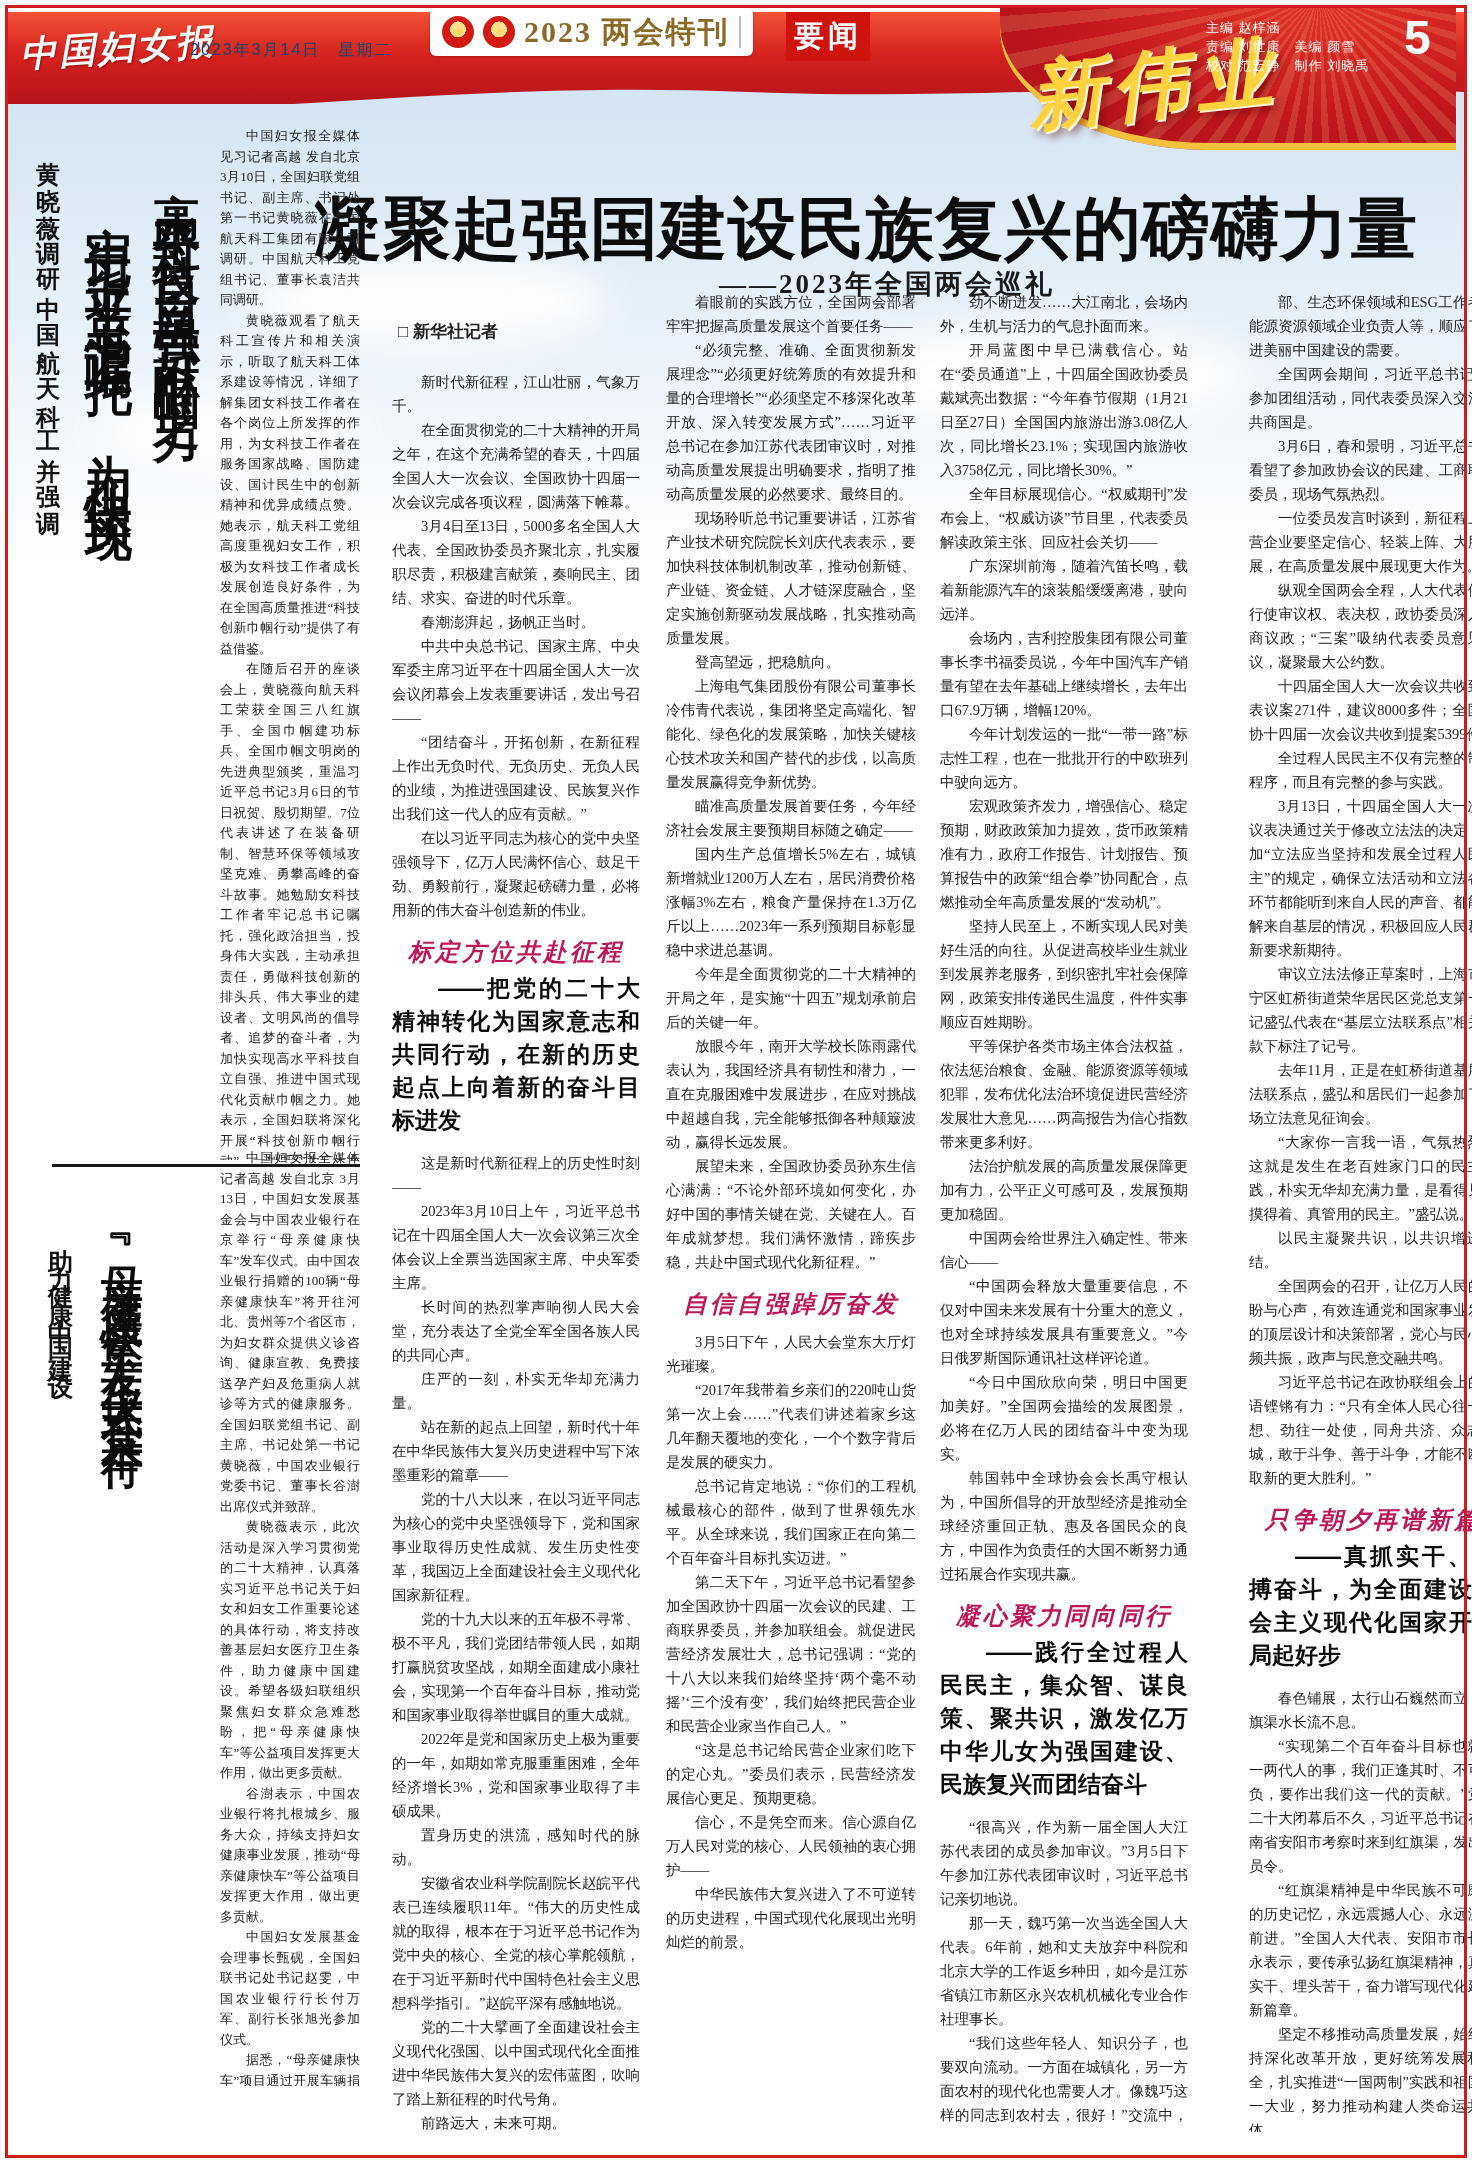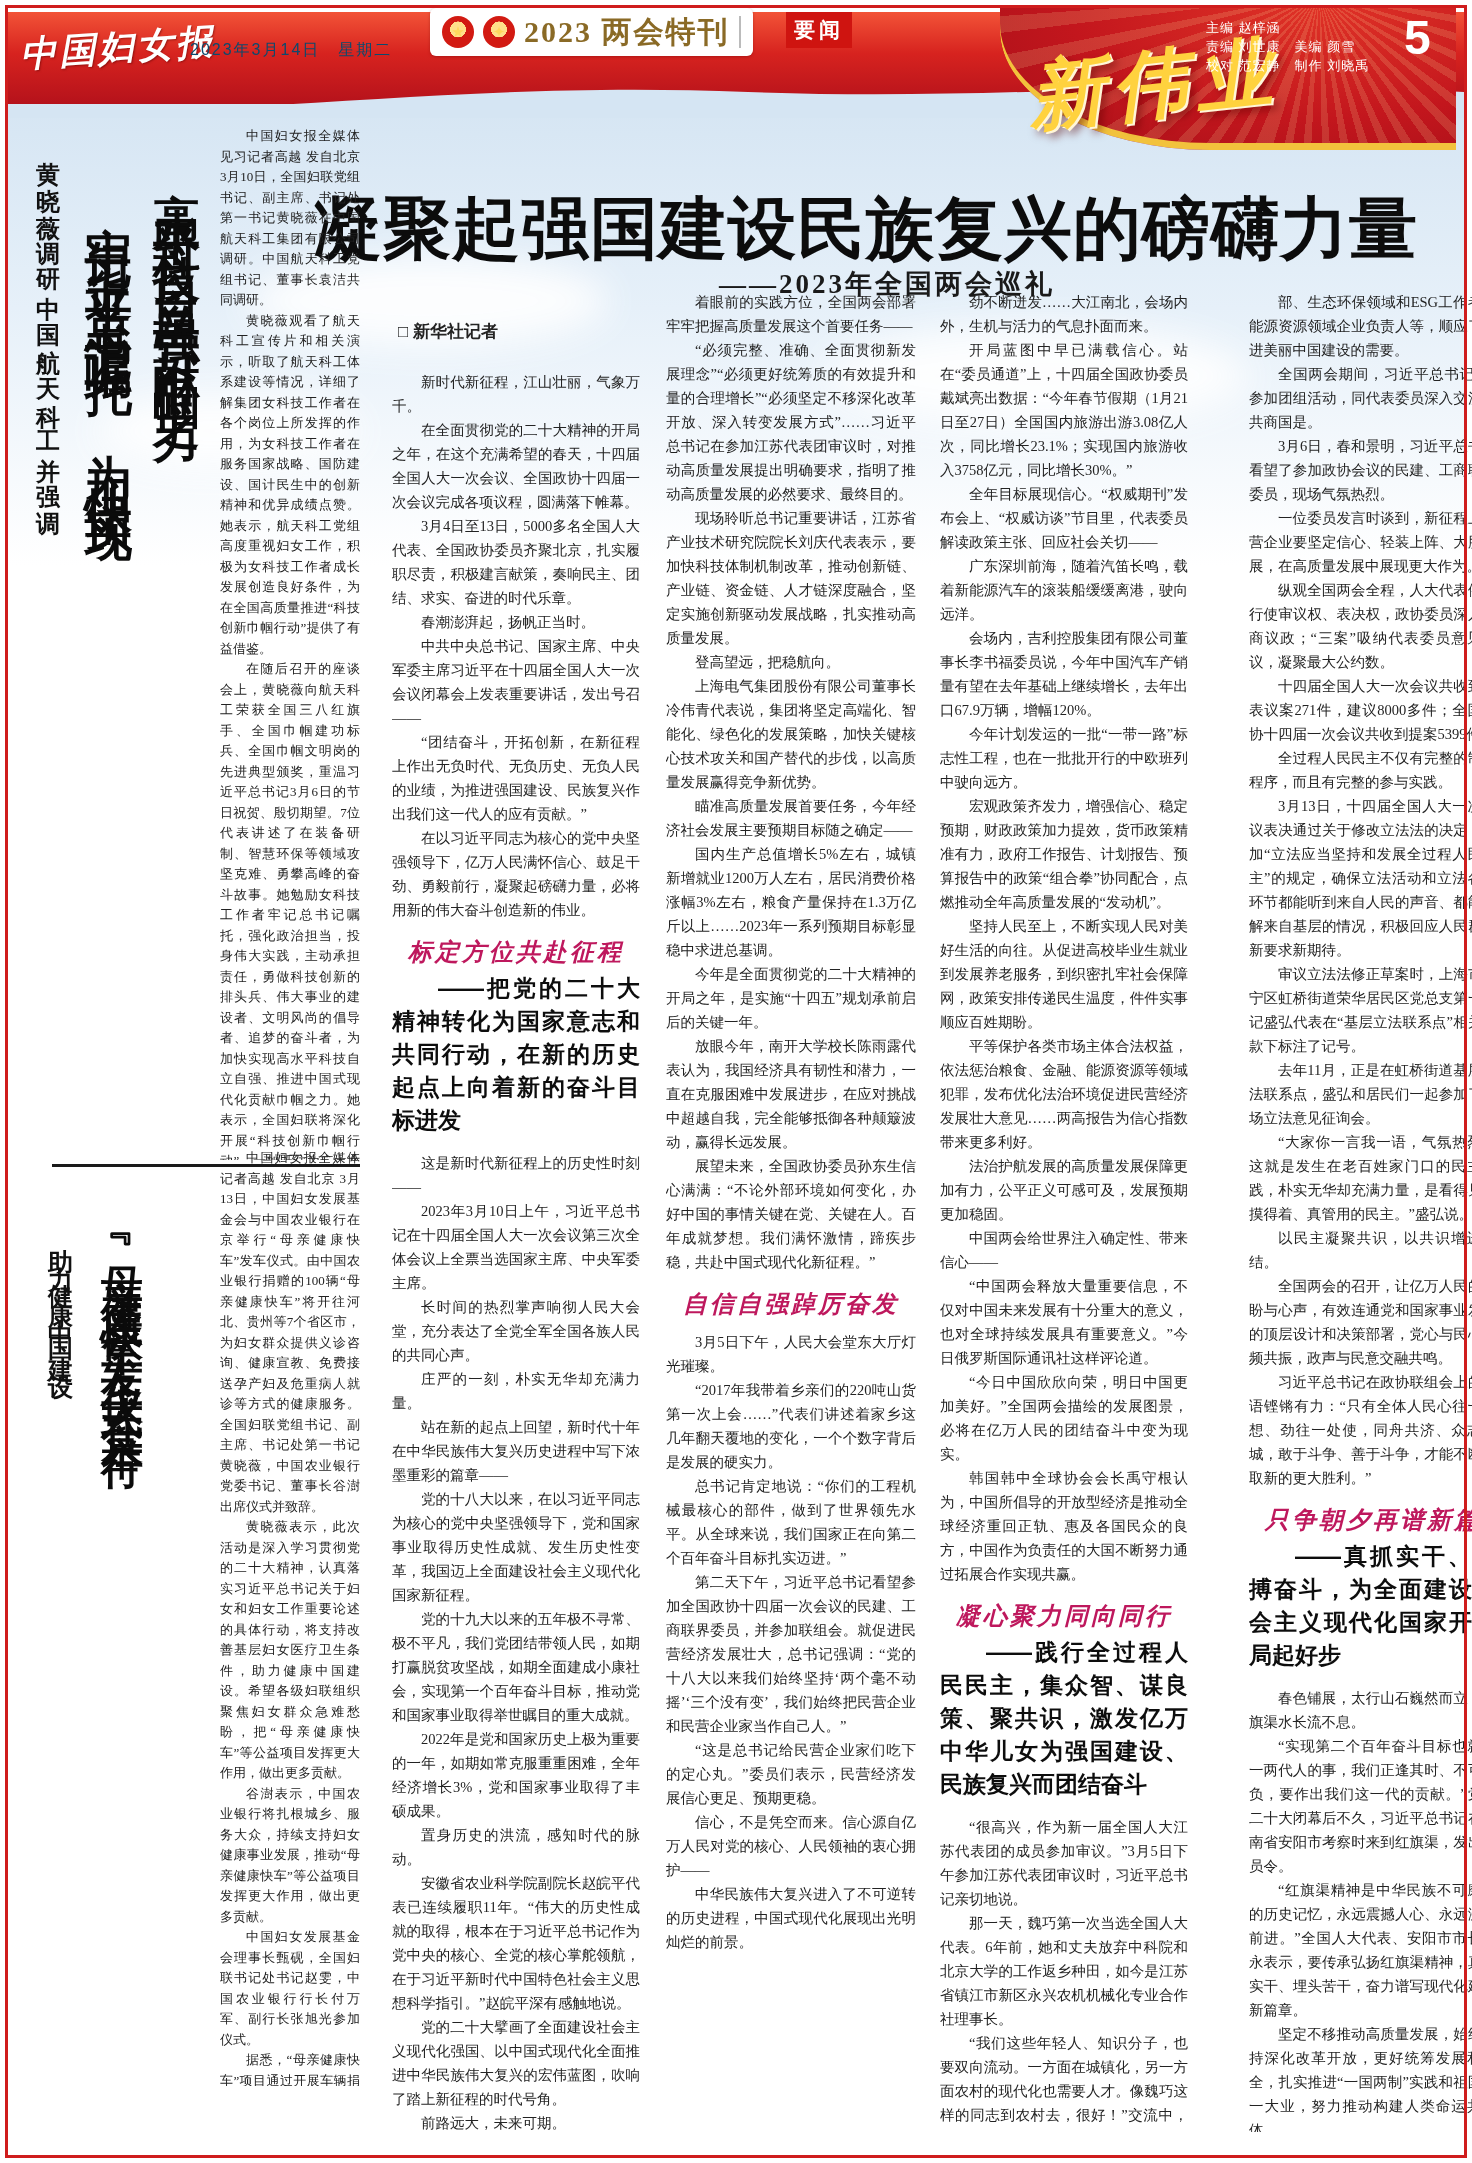--- a/index.html
+++ b/index.html
@@ -13,21 +13,21 @@
   .cloud{position:absolute;background:#ffffff;border-radius:50%;filter:blur(18px);opacity:.9;}
   
   #banner{left:8px;top:12px;width:1456px;height:92px;background:linear-gradient(180deg,#f25337 0%,#d7231f 45%,#b5121b 100%);}
   #banner-wave{left:8px;top:72px;width:1456px;height:46px;z-index:3;}
   #logo{left:20px;top:24px;font-size:36px;color:#fff;font-style:italic;font-weight:700;letter-spacing:3px;transform:rotate(-4deg);z-index:4;text-shadow:1px 1px 2px rgba(90,0,0,.5);}
   #date-line{left:190px;top:40px;font-size:16px;color:#0c4a6e;font-family:"Liberation Sans",sans-serif;letter-spacing:2px;z-index:4;}
   #center-panel{left:430px;top:8px;height:48px;background:#fff;border-radius:6px;display:flex;align-items:center;gap:9px;padding:0 12px;z-index:4;box-shadow:0 1px 3px rgba(100,0,0,.35);}
   .emblem{width:32px;height:32px;border-radius:50%;background:radial-gradient(circle at 50% 42%,#ffe08a 0 32%,#d21a12 33% 78%,#b08a2e 79% 100%);display:flex;align-items:center;justify-content:center;color:#ffd85c;font-size:15px;line-height:1;}
   #special-title{font-size:30px;font-weight:900;color:#8a6a26;letter-spacing:2px;white-space:nowrap;}
   #panel-divider{width:2px;height:32px;background:#bbb;}
-  #section-box{left:786px;top:12px;background:#cf1410;color:#fff;font-weight:900;font-size:21px;padding:4px 8px;letter-spacing:4px;z-index:5;font-family:"Liberation Sans",sans-serif;}
+  #section-box{left:786px;top:12px;background:#cf1410;color:#fff;font-weight:900;font-size:30px;padding:4px 8px;letter-spacing:4px;z-index:5;font-family:"Liberation Sans",sans-serif;}
   #right-block{left:1000px;top:8px;width:456px;height:142px;z-index:6;border-bottom-left-radius:210px 120px;
      background:
        repeating-conic-gradient(from 200deg at 70% -10%, rgba(255,230,160,.16) 0 3deg, rgba(0,0,0,0) 3deg 7deg),
        radial-gradient(ellipse at 70% 0%,#e03327 0%,#c3161d 55%,#a30f18 100%);
      box-shadow:inset 0 -7px 0 #f2c23c;}
   #banner-title{left:1028px;top:34px;z-index:7;font-size:76px;font-weight:900;font-style:italic;letter-spacing:8px;color:#ffd23e;transform:rotate(-6deg);
      text-shadow:2px 2px 0 #fff6d8, 5px 6px 8px rgba(90,0,0,.55);}
   #staff{left:1206px;top:18px;z-index:7;color:#fff;font-size:13px;line-height:19px;font-family:"Liberation Sans",sans-serif;letter-spacing:1px;white-space:pre;}
   #page-num{left:1404px;top:10px;z-index:7;color:#fff;font-size:48px;font-weight:900;font-family:"Liberation Sans",sans-serif;}
   

